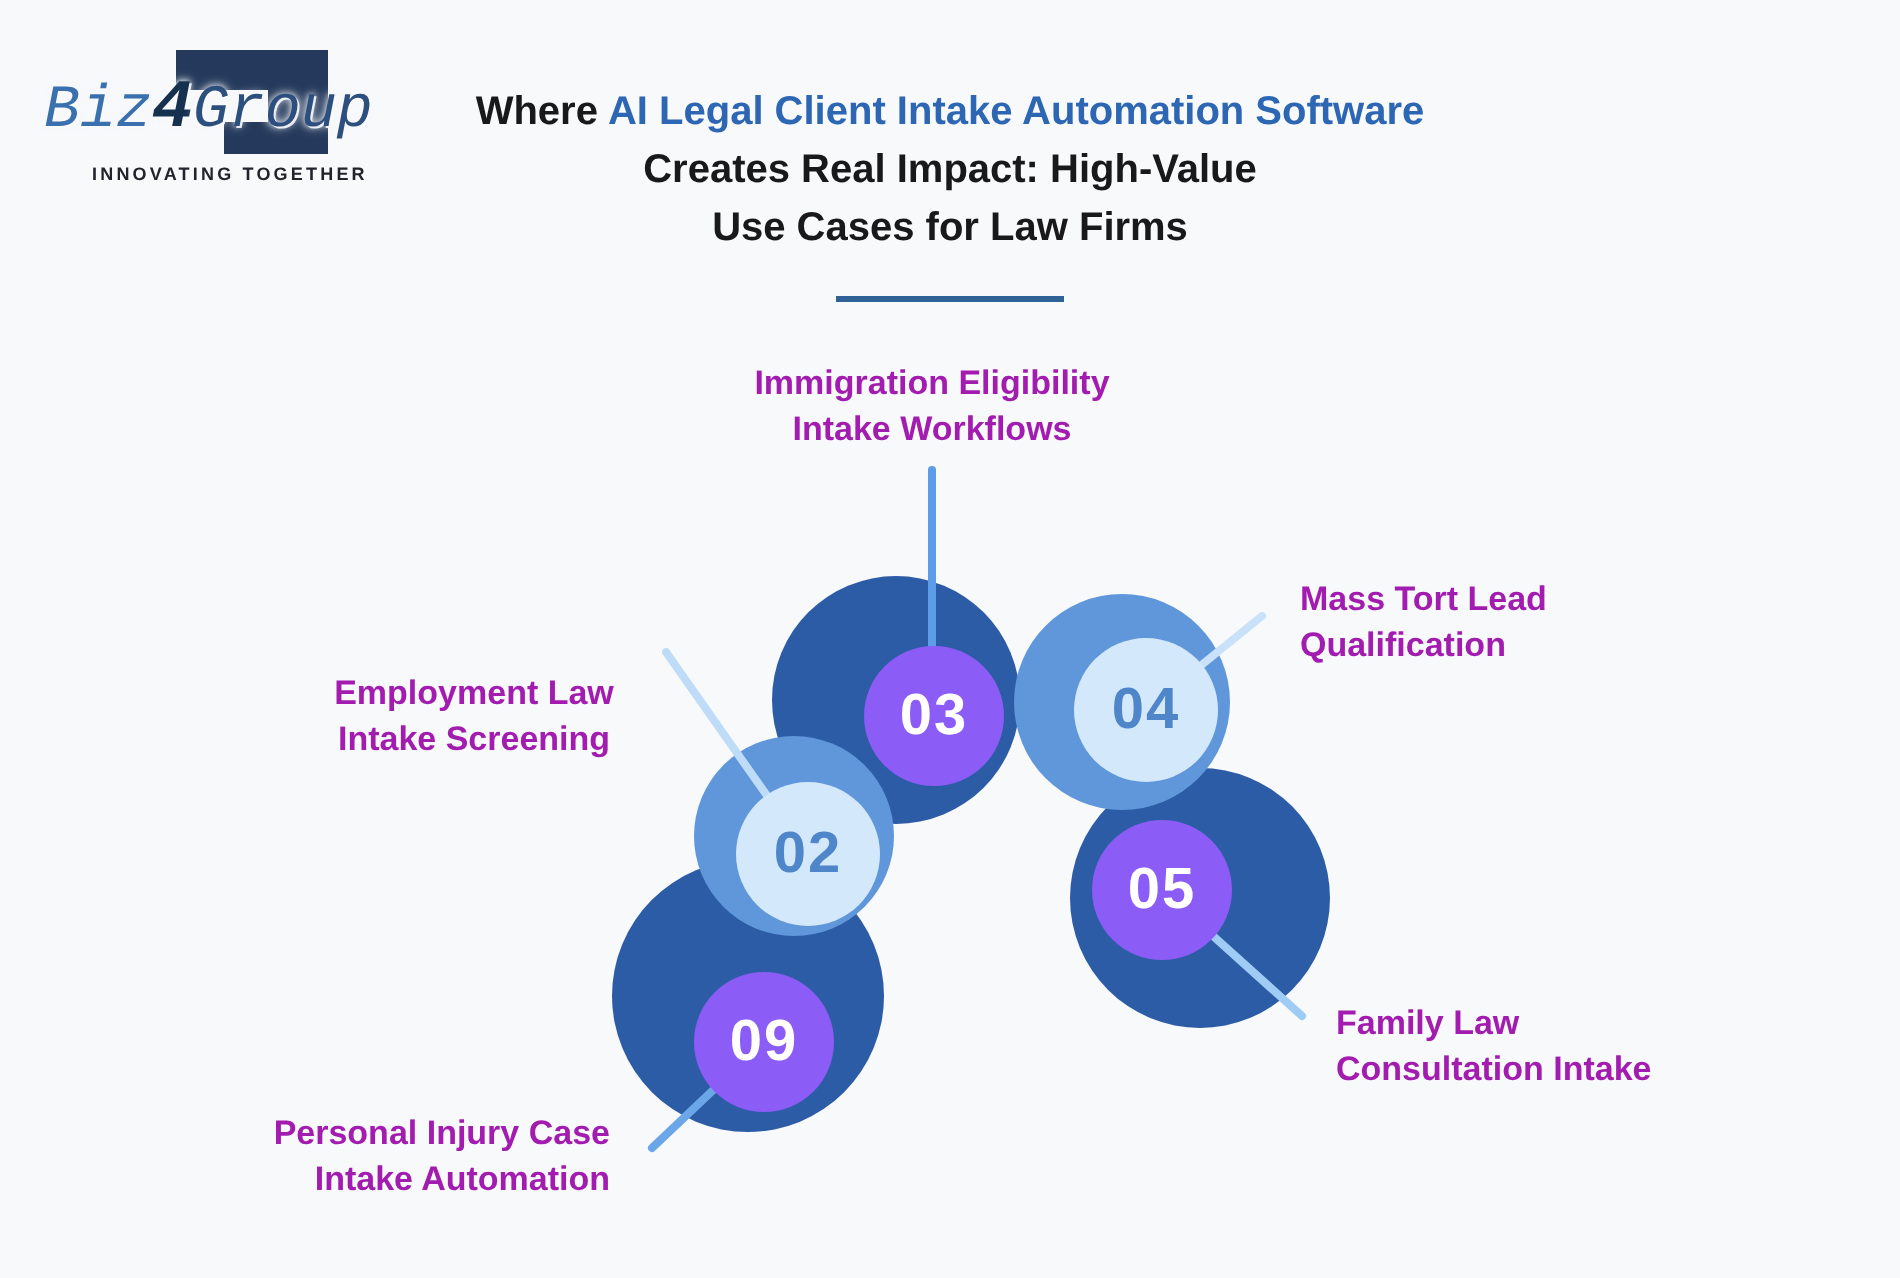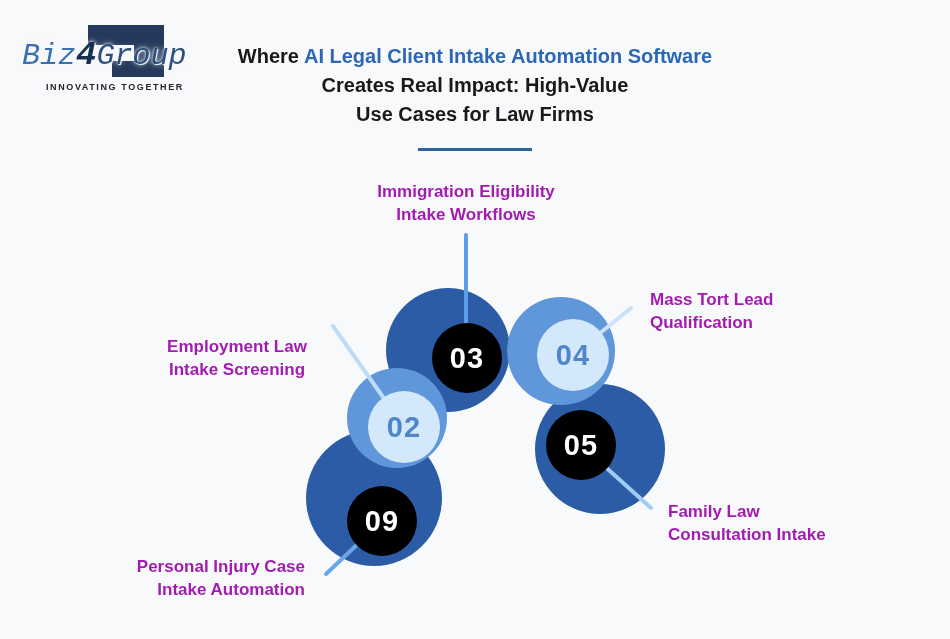--- a/index.html
+++ b/index.html
@@ -27,21 +27,21 @@
   .title .hl{color:#2d67b4;}
   .title .lead{margin-right:5px;}
   .divider{position:absolute;left:418px;top:148px;width:114px;height:3px;background:#2f6397;}
 
   
   .outer,.inner{position:absolute;border-radius:50%;}
   .outer.dark{background:#2d5ca6;z-index:1;}
   .outer.medium{background:#5f97da;z-index:1;}
   .inner{z-index:3;display:flex;align-items:center;justify-content:center;
     font-size:29px;font-weight:600;letter-spacing:1px;}
-  .inner.medium{background:#000000;color:#ffffff;}
+  .inner.medium{background:#8b5cf6;color:#ffffff;}
   .inner.pale{background:#d4e8fb;color:#4f86c9;}
 
   #o1{left:306px;top:430px;width:136px;height:136px;}
   #o2{left:347px;top:368px;width:100px;height:100px;z-index:2;}
   #o3{left:386px;top:288px;width:124px;height:124px;}
   #o4{left:507px;top:297px;width:108px;height:108px;z-index:2;}
   #o5{left:535px;top:384px;width:130px;height:130px;}
 
   #i1{left:347px;top:486px;width:70px;height:70px;}
   #i2{left:368px;top:391px;width:72px;height:72px;}

